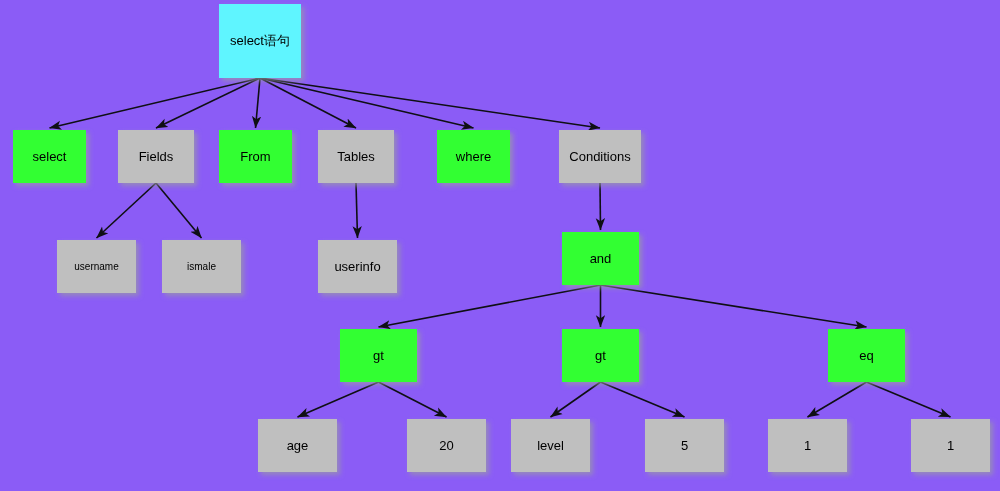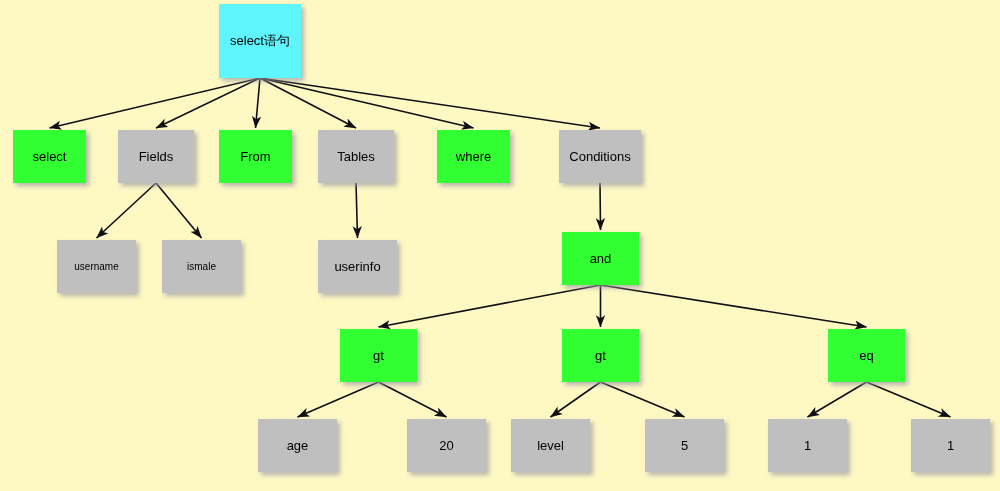--- a/index.html
+++ b/index.html
@@ -40,21 +40,21 @@
   }
   .edge-line {
     stroke: #0f0f14;
     stroke-width: 1.6;
     fill: none;
   }
 </style>
 </head>
 <body>
 
-<div id="diagram-root" style="background: #fef9c3;">
+<div id="diagram-root" style="background: #8b5cf6;">
   <svg id="tree-svg" viewBox="0 0 1000 491">
     <defs>
       <marker id="arrowhead" markerWidth="9" markerHeight="9" refX="7.4" refY="3.1" orient="auto" markerUnits="strokeWidth">
         <path d="M0,0.2 L7.6,3.1 L0,6.0 L1.9,3.1 Z" fill="#0f0f14"></path>
       </marker>
       <filter id="boxshadow" x="-30%" y="-30%" width="180%" height="180%">
         <feDropShadow dx="3" dy="3" stdDeviation="2.4" flood-color="#9a9aa4" flood-opacity="0.72"></feDropShadow>
       </filter>
     </defs>
     <g id="edges-layer">

